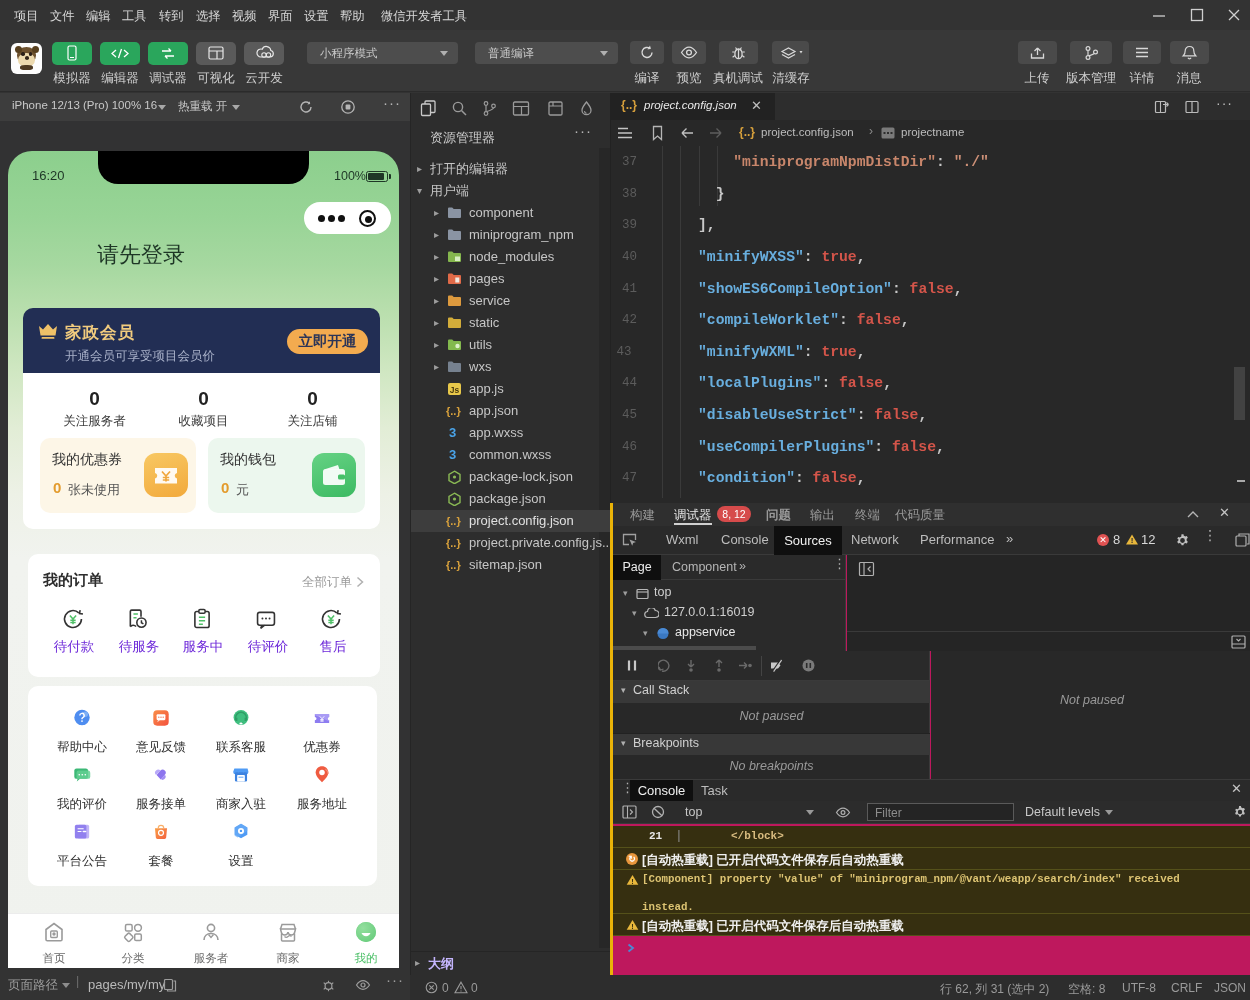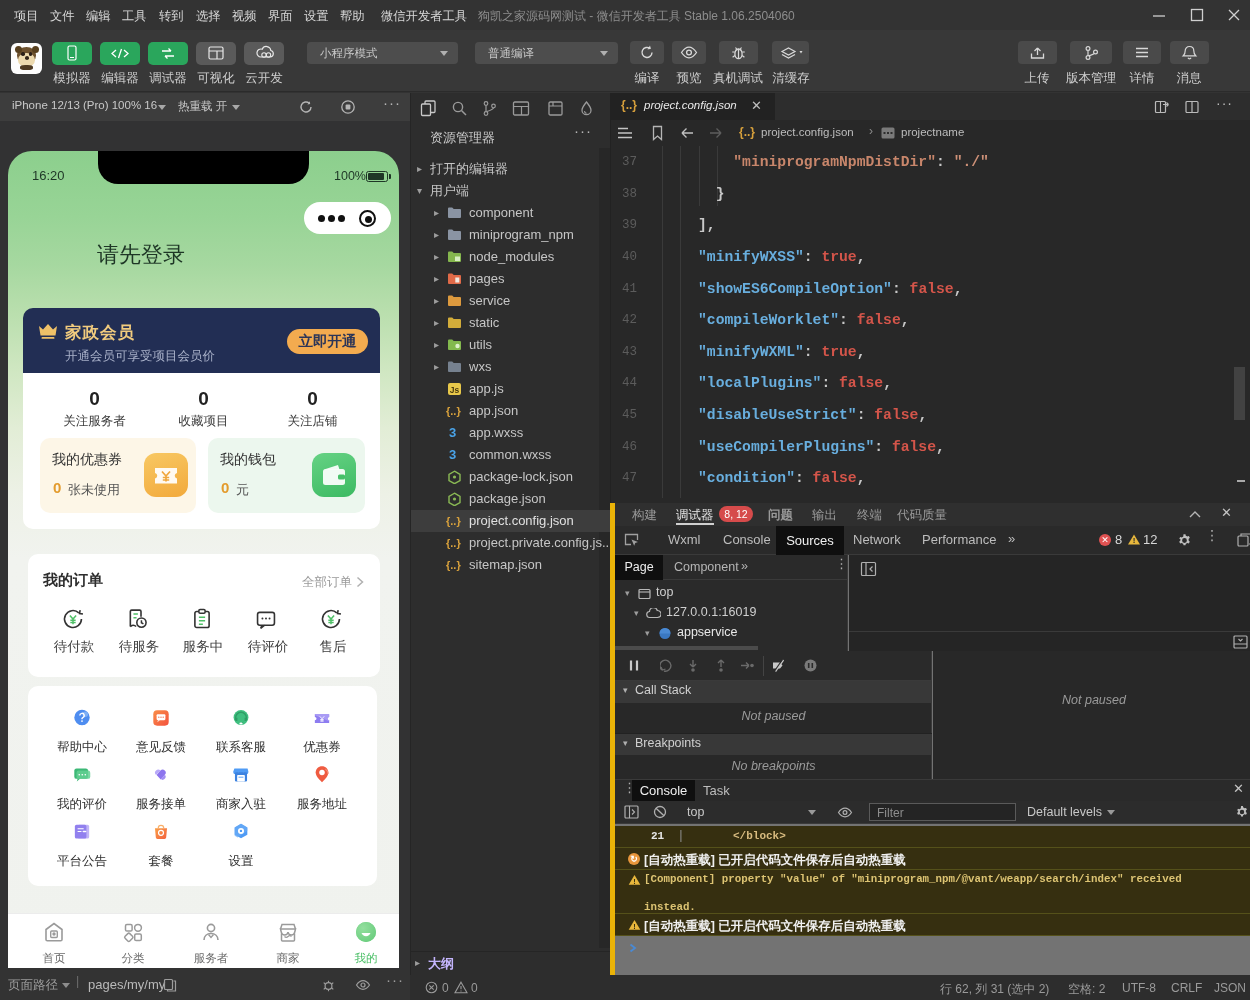--- a/index.html
+++ b/index.html
@@ -24,21 +24,21 @@
 .tdrop .caret { position:absolute; right:10px; top:9px; width:0; height:0; border-left:4px solid transparent; border-right:4px solid transparent; border-top:5px solid #b0b0b0; }
 .ibtn { position:absolute; top:11px; height:23px; background:#4a4a4a; border-radius:4px; }
 
 
 #sim { position:absolute; left:0; top:93px; width:410px; height:877px; background:#323233; }
 #simbar { position:absolute; left:0; top:0; width:410px; height:28px; background:#3d3d3d; color:#c9c9c9; font-size:11.5px; }
 #phone { position:absolute; left:8px; top:58px; width:391px; height:817px; border-radius:24px 24px 0 0; overflow:hidden;
   background:linear-gradient(180deg,#8ccf8d 0%,#98d496 8%,#a6d8a0 14%,#badfae 20%,#d0e7c2 27%,#e2edd6 34%,#edf1e6 42%,#f1f3ef 50%,#f0f2ee 100%); }
 #simbottom { position:absolute; left:0; top:970px; width:410px; height:30px; background:#333333; color:#9d9d9d; font-size:12.5px; }
 .oicon { position:absolute; top:53px; width:24px; height:24px; }
-.olabel { position:absolute; top:84px; width:70px; text-align:center; font-size:13.5px; color:#404040; }
+.olabel { position:absolute; top:84px; width:70px; text-align:center; font-size:13.5px; color:#6d28d9; }
 .gcell { position:absolute; width:80px; text-align:center; }
 .gcell .glabel { position:absolute; top:32px; width:80px; text-align:center; font-size:12.5px; color:#2f2f2f; }
 .gcell svg { position:absolute; left:29px; top:0; width:22px; height:22px; }
 .tcell { position:absolute; top:6px; width:60px; text-align:center; }
 .tcell .ticon { position:absolute; left:18px; top:0; }
 .tcell .tlab { position:absolute; top:31px; width:60px; text-align:center; font-size:11.5px; color:#6b6b6b; }
 
 
 #explorer { position:absolute; left:410px; top:93px; width:200px; height:882px; background:#2d2d2d; border-left:1px solid #252525; }
 .tree-row { position:absolute; left:0; width:199px; height:22px; font-size:13px; color:#c6c6c6; line-height:22px; white-space:nowrap; overflow:hidden; }
@@ -50,42 +50,41 @@
 
 #editor { position:absolute; left:610px; top:93px; width:640px; height:410px; background:#282828; border-left:1px solid #222; }
 #tabstrip { position:absolute; left:0; top:0; width:640px; height:27px; background:#2d2d2d; }
 #breadcrumb { position:absolute; left:0; top:27px; width:640px; height:26px; background:#282828; color:#9f9f9f; font-size:12.5px; }
 #code { position:absolute; left:0; top:53px; width:640px; height:357px; overflow:hidden; font-family:"Liberation Mono",monospace; font-size:14.7px; font-weight:700; }
 .cl { position:absolute; height:31.6px; line-height:31.6px; white-space:pre; }
 .lnum { position:absolute; width:26px; text-align:right; color:#5c5c5c; font-weight:400; font-size:12.5px; height:31.6px; line-height:31.6px; font-family:"Liberation Mono",monospace;}
 .k { color:#68aede; } .k3 { color:#c8866b; } .v { color:#d4554a; } .s { color:#ce9178; } .p { color:#c8c8c8; }
 
 
-#debugger { position:absolute; left:610px; top:503px; width:640px; height:472px; background:#737373; border-left:5px solid #eab308; }
+#debugger { position:absolute; left:610px; top:503px; width:640px; height:472px; background:#be185d; border-left:3px solid #eab308; }
 
 
 #statusbar { position:absolute; left:410px; top:975px; width:840px; height:25px; background:#2d2d2d; color:#9a9a9a; font-size:12px; }
 </style>
 </head>
 <body>
 <div id="app">
 
   <div id="titlebar">
     <span class="menu" style="left:14px;">项目</span>
     <span class="menu" style="left:50px;">文件</span>
     <span class="menu" style="left:86px;">编辑</span>
     <span class="menu" style="left:122px;">工具</span>
     <span class="menu" style="left:159px;">转到</span>
     <span class="menu" style="left:196px;">选择</span>
     <span class="menu" style="left:232px;">视频</span>
     <span class="menu" style="left:268px;">界面</span>
     <span class="menu" style="left:304px;">设置</span>
     <span class="menu" style="left:340px;">帮助</span>
     <span class="menu" style="left:381px;">微信开发者工具</span>
-    <span class="wtitle" style="left:478px;">狗凯之家源码网测试 - 微信开发者工具 Stable 1.06.2504060</span>
     <svg class="wbtn" style="left:1151px;top:8px;width:16px;height:16px;" viewBox="0 0 16 16">
         <path d="M2 8 H14" stroke="#cfcfcf" stroke-width="1.3"></path>
       </svg>
     <svg class="wbtn" style="left:1189px;top:7px;width:16px;height:16px;" viewBox="0 0 16 16">
         <rect x="2.5" y="2.5" width="11" height="11" fill="none" stroke="#cfcfcf" stroke-width="1.3"></rect>
       </svg>
     <svg class="wbtn" style="left:1226px;top:7px;width:16px;height:16px;" viewBox="0 0 16 16">
         <path d="M3 3 L13 13 M13 3 L3 13" stroke="#cfcfcf" stroke-width="1.3"></path>
       </svg>
   </div>
@@ -708,21 +707,21 @@
       <div class="abs" style="left:51px;top:0;width:1px;height:352px;background:#3a3a3a;"></div>
       <div class="abs" style="left:69px;top:0;width:1px;height:352px;background:#3a3a3a;"></div>
       <div class="abs" style="left:88px;top:0;width:1px;height:60px;background:#3a3a3a;"></div>
       <div class="abs" style="left:106px;top:0;width:1px;height:60px;background:#3a3a3a;"></div>
       <div class="lnum" style="top:1.2px;">37</div>
       <div class="lnum" style="top:32.8px;">38</div>
       <div class="lnum" style="top:64.4px;">39</div>
       <div class="lnum" style="top:96px;">40</div>
       <div class="lnum" style="top:127.6px;">41</div>
       <div class="lnum" style="top:159.2px;">42</div>
-      <div class="lnum" style="top:190.8px;">43</div>
+      <div class="lnum" style="top:190.8px;text-align:center;">43</div>
       <div class="lnum" style="top:222.4px;">44</div>
       <div class="lnum" style="top:254px;">45</div>
       <div class="lnum" style="top:285.6px;">46</div>
       <div class="lnum" style="top:317.2px;">47</div>
       <div class="cl" style="left:87px;top:-26.4px;"></div>
       <div class="cl" style="left:87px;top:1.2px;"><span class="k3">    "miniprogramNpmDistDir"</span><span class="p">: </span><span class="s">"./"</span></div>
       <div class="cl" style="left:87px;top:32.8px;"><span class="p">  }</span></div>
       <div class="cl" style="left:87px;top:64.4px;"><span class="p">],</span></div>
       <div class="cl" style="left:87px;top:96px;"><span class="k">"minifyWXSS"</span><span class="p">: </span><span class="v">true</span><span class="p">,</span></div>
       <div class="cl" style="left:87px;top:127.6px;"><span class="k">"showES6CompileOption"</span><span class="p">: </span><span class="v">false</span><span class="p">,</span></div>
@@ -940,19 +939,19 @@
         <circle cx="6.5" cy="6.5" r="5.3" fill="none" stroke="#9a9a9a" stroke-width="1.1"></circle>
         <path d="M4.3 4.3 l4.4 4.4 M8.7 4.3 l-4.4 4.4" stroke="#9a9a9a" stroke-width="1.1"></path>
       </svg>
     <span class="abs" style="left:32px;top:6px;">0</span>
     <svg class="abs" style="left:44px;top:6px;" width="14" height="13" viewBox="0 0 14 13">
         <path d="M7 1.2 L13 11.8 H1 Z" fill="none" stroke="#9a9a9a" stroke-width="1.1"></path>
         <path d="M7 5 v3.2 M7 9.6 v0.8" stroke="#9a9a9a" stroke-width="1.1"></path>
       </svg>
     <span class="abs" style="left:61px;top:6px;">0</span>
     <span class="abs" style="left:530px;top:6px;">行 62, 列 31 (选中 2)</span>
-    <span class="abs" style="left:658px;top:6px;">空格: 2</span>
+    <span class="abs" style="left:658px;top:6px;">空格: 8</span>
     <span class="abs" style="left:712px;top:6px;">UTF-8</span>
     <span class="abs" style="left:761px;top:6px;">CRLF</span>
     <span class="abs" style="left:804px;top:6px;">JSON</span>
   </div>
 
 </div>
 
 </body></html>

